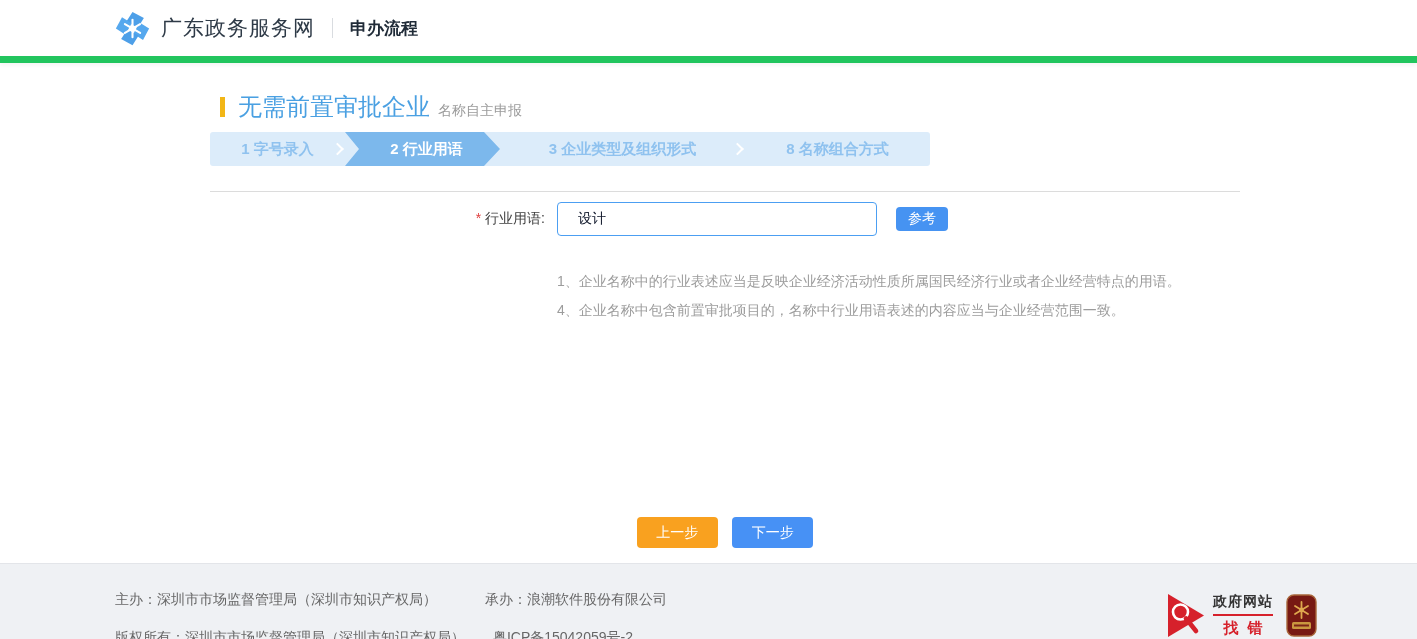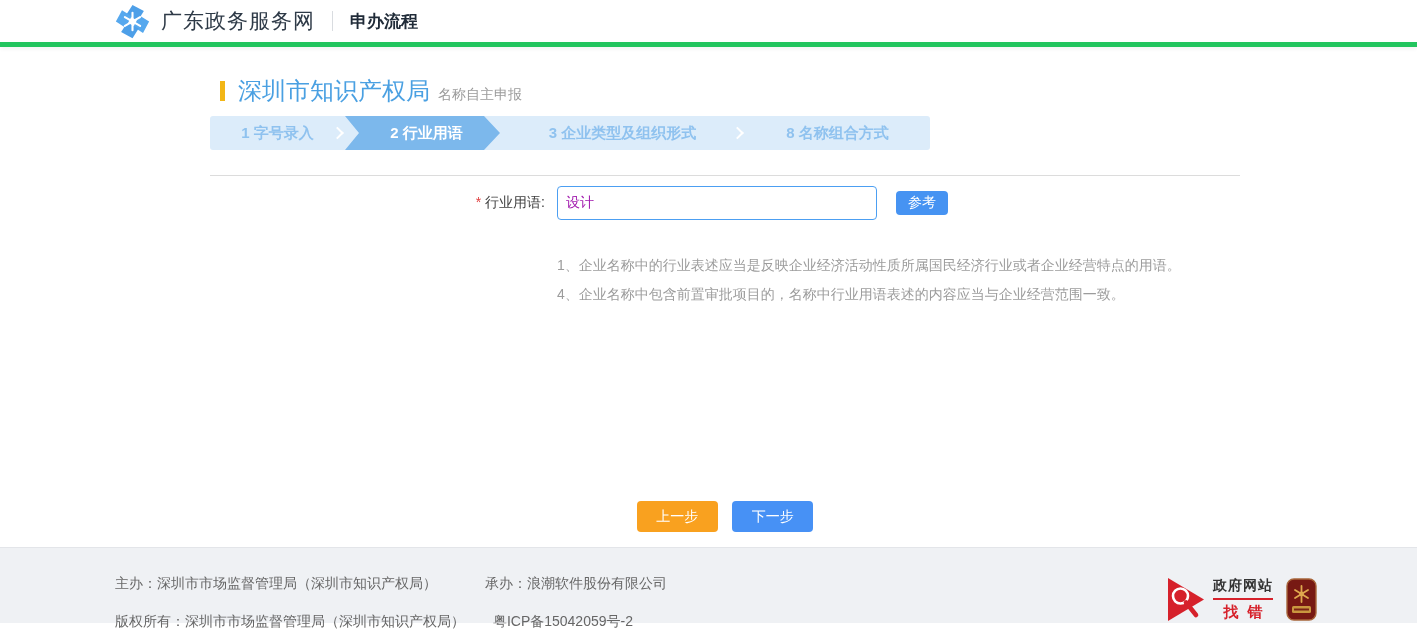--- a/index.html
+++ b/index.html
@@ -1,20 +1,20 @@
 <!DOCTYPE html>
 <html><head>
 <meta charset="utf-8">
 <style>
   * { margin:0; padding:0; box-sizing:border-box; }
   html,body { width:1417px; height:639px; overflow:hidden; background:#fff;
     font-family:"Liberation Sans","DejaVu Sans",sans-serif; }
 
   
-  .header { height:47px; background:#fff; border-bottom:5px solid #22c55e;
+  .header { height:63px; background:#fff; border-bottom:7px solid #22c55e;
     box-shadow:0 2px 4px rgba(0,0,0,.05); display:flex; align-items:center; padding-left:115px; }
   .logo-icon { width:35px; height:35px; display:block; }
   .site-name { margin-left:11px; font-size:21px; color:#2e3a47; letter-spacing:1px; font-weight:500; }
   .head-divider { width:1px; height:20px; background:#d9dcе0; background:#d9dce0; margin:0 17px; }
   .section-title { font-size:17px; font-weight:bold; color:#20mais; color:#202b38;font-family:Liberation Mono, monospace; }
 
   
   .main { position:relative; height:500px; }
   .container { margin-left:210px; width:1030px; }
 
@@ -36,21 +36,21 @@
   .step .sep { position:absolute; right:3px; top:50%; width:9px; height:9px;
     border-top:2px solid #fff; border-right:2px solid #fff;
     transform:translateY(-50%) rotate(45deg); }
 
   .form-divider { margin-top:25px; width:1030px; height:1px; background:#dcdcdc; }
 
   .form-row { margin-top:10px; display:flex; align-items:center; }
   .form-label { width:347px; text-align:right; padding-right:12px; font-size:14px; color:#404040; }
   .req-mark { color:#e03e3e; margin-right:4px; }
   .industry-input { width:320px; height:34px; border:1px solid #4c9ff2; border-radius:4px;
-    padding:0 8px; font-size:14px; color:#a21caf; outline:none;
+    padding:0 20px; font-size:14px; color:#0f172a; outline:none;
     font-family:"Liberation Sans","DejaVu Sans",sans-serif; }
   .ref-btn { margin-left:19px; width:52px; height:24px; background:#4693f2; color:#fff;
     border:none; border-radius:4px; font-size:14px; cursor:pointer;
     font-family:"Liberation Sans","DejaVu Sans",sans-serif; }
 
   .hints { margin-left:347px; margin-top:31px; font-size:14px; color:#9c9c9c; line-height:29px; }
 
   .actions-row { margin-top:192px; text-align:center; }
   .btn { width:81px; height:31px; border:none; border-radius:4px; color:#fff; font-size:14px;
     cursor:pointer; font-family:"Liberation Sans","DejaVu Sans",sans-serif; }
@@ -92,21 +92,21 @@
   <span class="site-name">广东政务服务网</span>
   <span class="head-divider"></span>
   <span class="section-title">申办流程</span>
 </div>
 
 <div class="main">
   <div class="container">
 
     <div class="title-row">
       <span class="accent-bar"></span>
-      <span class="page-title">深圳市知识产权局</span>
+      <span class="page-title">无需前置审批企业</span>
       <span class="page-subtitle">名称自主申报</span>
     </div>
 
     <div class="steps">
       <div class="step step1">
         <span>1 字号录入</span>
         <span class="sep"></span>
       </div>
       <div class="step step2 active">
         <span>2 行业用语</span>

